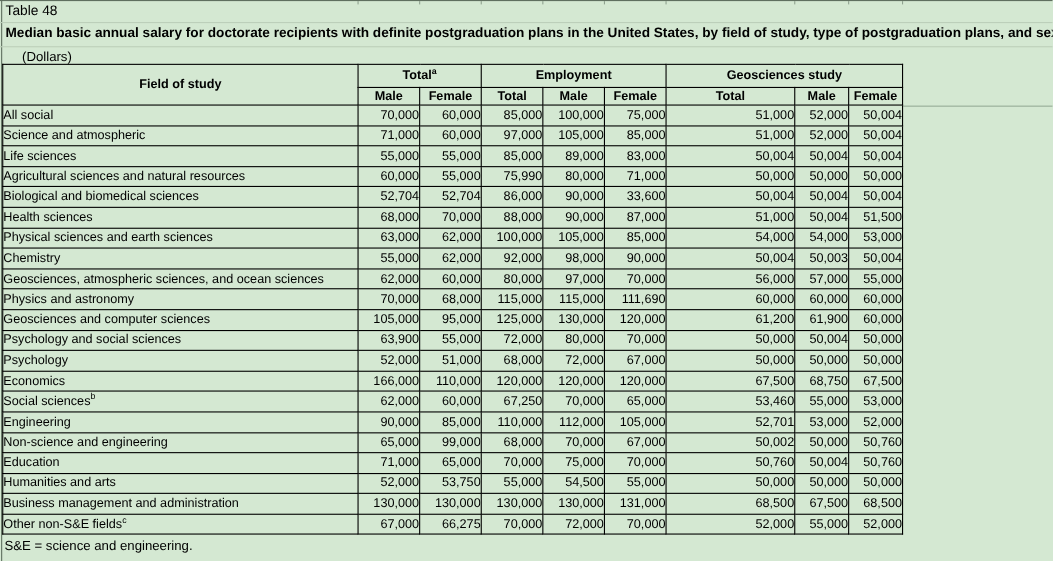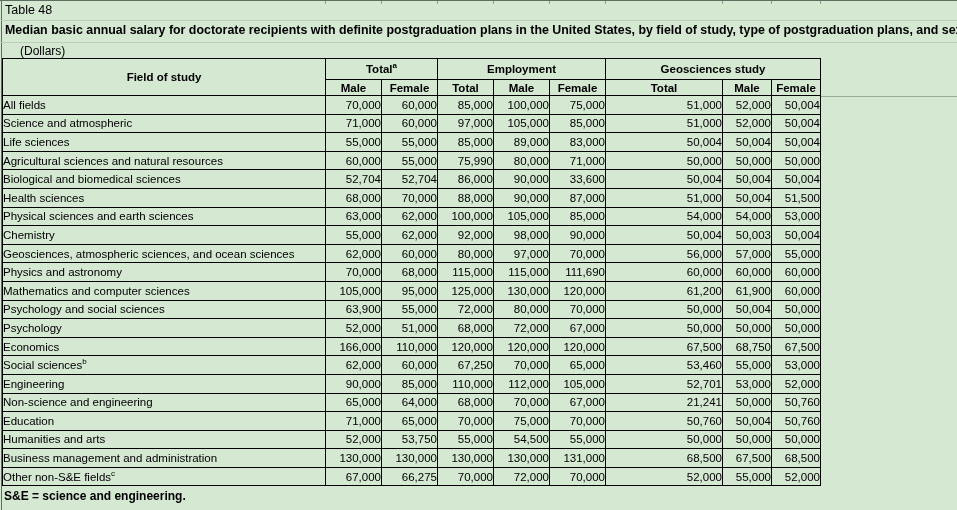--- a/index.html
+++ b/index.html
@@ -11,21 +11,21 @@
   .abs{position:absolute;text-align:center;}
   .topline{top:0;left:0;width:957px;height:1px;background:#5f6f5f;}
   .leftline{top:0;left:1px;width:1px;height:510px;background:#5f6f5f;}
   .tick{top:1px;width:1px;height:3px;background:#8fa28f;}
   .faintline{left:0;width:957px;height:1px;background:#bccfba;}
   .hdr-ext-line{top:96px;left:821px;width:136px;height:1px;background:#96ac96;}
 
   .tnum{left:5px;top:3px;font-size:12.5px;white-space:nowrap;}
   .ttitle{left:5px;top:23px;font-size:12.4px;font-weight:bold;white-space:nowrap;}
   .tdollars{left:20px;top:44px;font-size:12px;white-space:nowrap;}
-  .footnote{left:4px;top:489px;font-size:12px;white-space:nowrap;font-weight:bold;}
+  .footnote{left:4px;top:489px;font-size:12px;white-space:nowrap;}
 
   table.grid{
     position:absolute;left:2px;top:58px;
     border-collapse:collapse;table-layout:fixed;
     font-size:11.5px;
   }
   table.grid th,table.grid td{
     border:1px solid #000;
     padding:0;margin:0;overflow:hidden;white-space:nowrap;
   }
@@ -88,21 +88,21 @@
       <th>Total</th>
       <th>Male</th>
       <th>Female</th>
       <th>Total</th>
       <th>Male</th>
       <th>Female</th>
     </tr>
   </thead>
   <tbody>
     <tr>
-        <td class="f i0"><span>All fields</span></td>
+        <td class="f i0"><span>All social</span></td>
         <td class="n">70,000</td>
         <td class="n">60,000</td>
         <td class="n">85,000</td>
         <td class="n">100,000</td>
         <td class="n">75,000</td>
         <td class="n">51,000</td>
         <td class="n">52,000</td>
         <td class="n">50,004</td>
       </tr>
     <tr>
@@ -198,21 +198,21 @@
         <td class="n">70,000</td>
         <td class="n">68,000</td>
         <td class="n">115,000</td>
         <td class="n">115,000</td>
         <td class="n">111,690</td>
         <td class="n">60,000</td>
         <td class="n">60,000</td>
         <td class="n">60,000</td>
       </tr>
     <tr>
-        <td class="f i2"><span>Mathematics and computer sciences</span></td>
+        <td class="f i2"><span>Geosciences and computer sciences</span></td>
         <td class="n">105,000</td>
         <td class="n">95,000</td>
         <td class="n">125,000</td>
         <td class="n">130,000</td>
         <td class="n">120,000</td>
         <td class="n">61,200</td>
         <td class="n">61,900</td>
         <td class="n">60,000</td>
       </tr>
     <tr>
@@ -266,25 +266,25 @@
         <td class="n">110,000</td>
         <td class="n">112,000</td>
         <td class="n">105,000</td>
         <td class="n">52,701</td>
         <td class="n">53,000</td>
         <td class="n">52,000</td>
       </tr>
     <tr>
         <td class="f i1"><span>Non-science and engineering</span></td>
         <td class="n">65,000</td>
-        <td class="n">64,000</td>
+        <td class="n">99,000</td>
         <td class="n">68,000</td>
         <td class="n">70,000</td>
         <td class="n">67,000</td>
-        <td class="n">21,241</td>
+        <td class="n">50,002</td>
         <td class="n">50,000</td>
         <td class="n">50,760</td>
       </tr>
     <tr>
         <td class="f i2"><span>Education</span></td>
         <td class="n">71,000</td>
         <td class="n">65,000</td>
         <td class="n">70,000</td>
         <td class="n">75,000</td>
         <td class="n">70,000</td>

